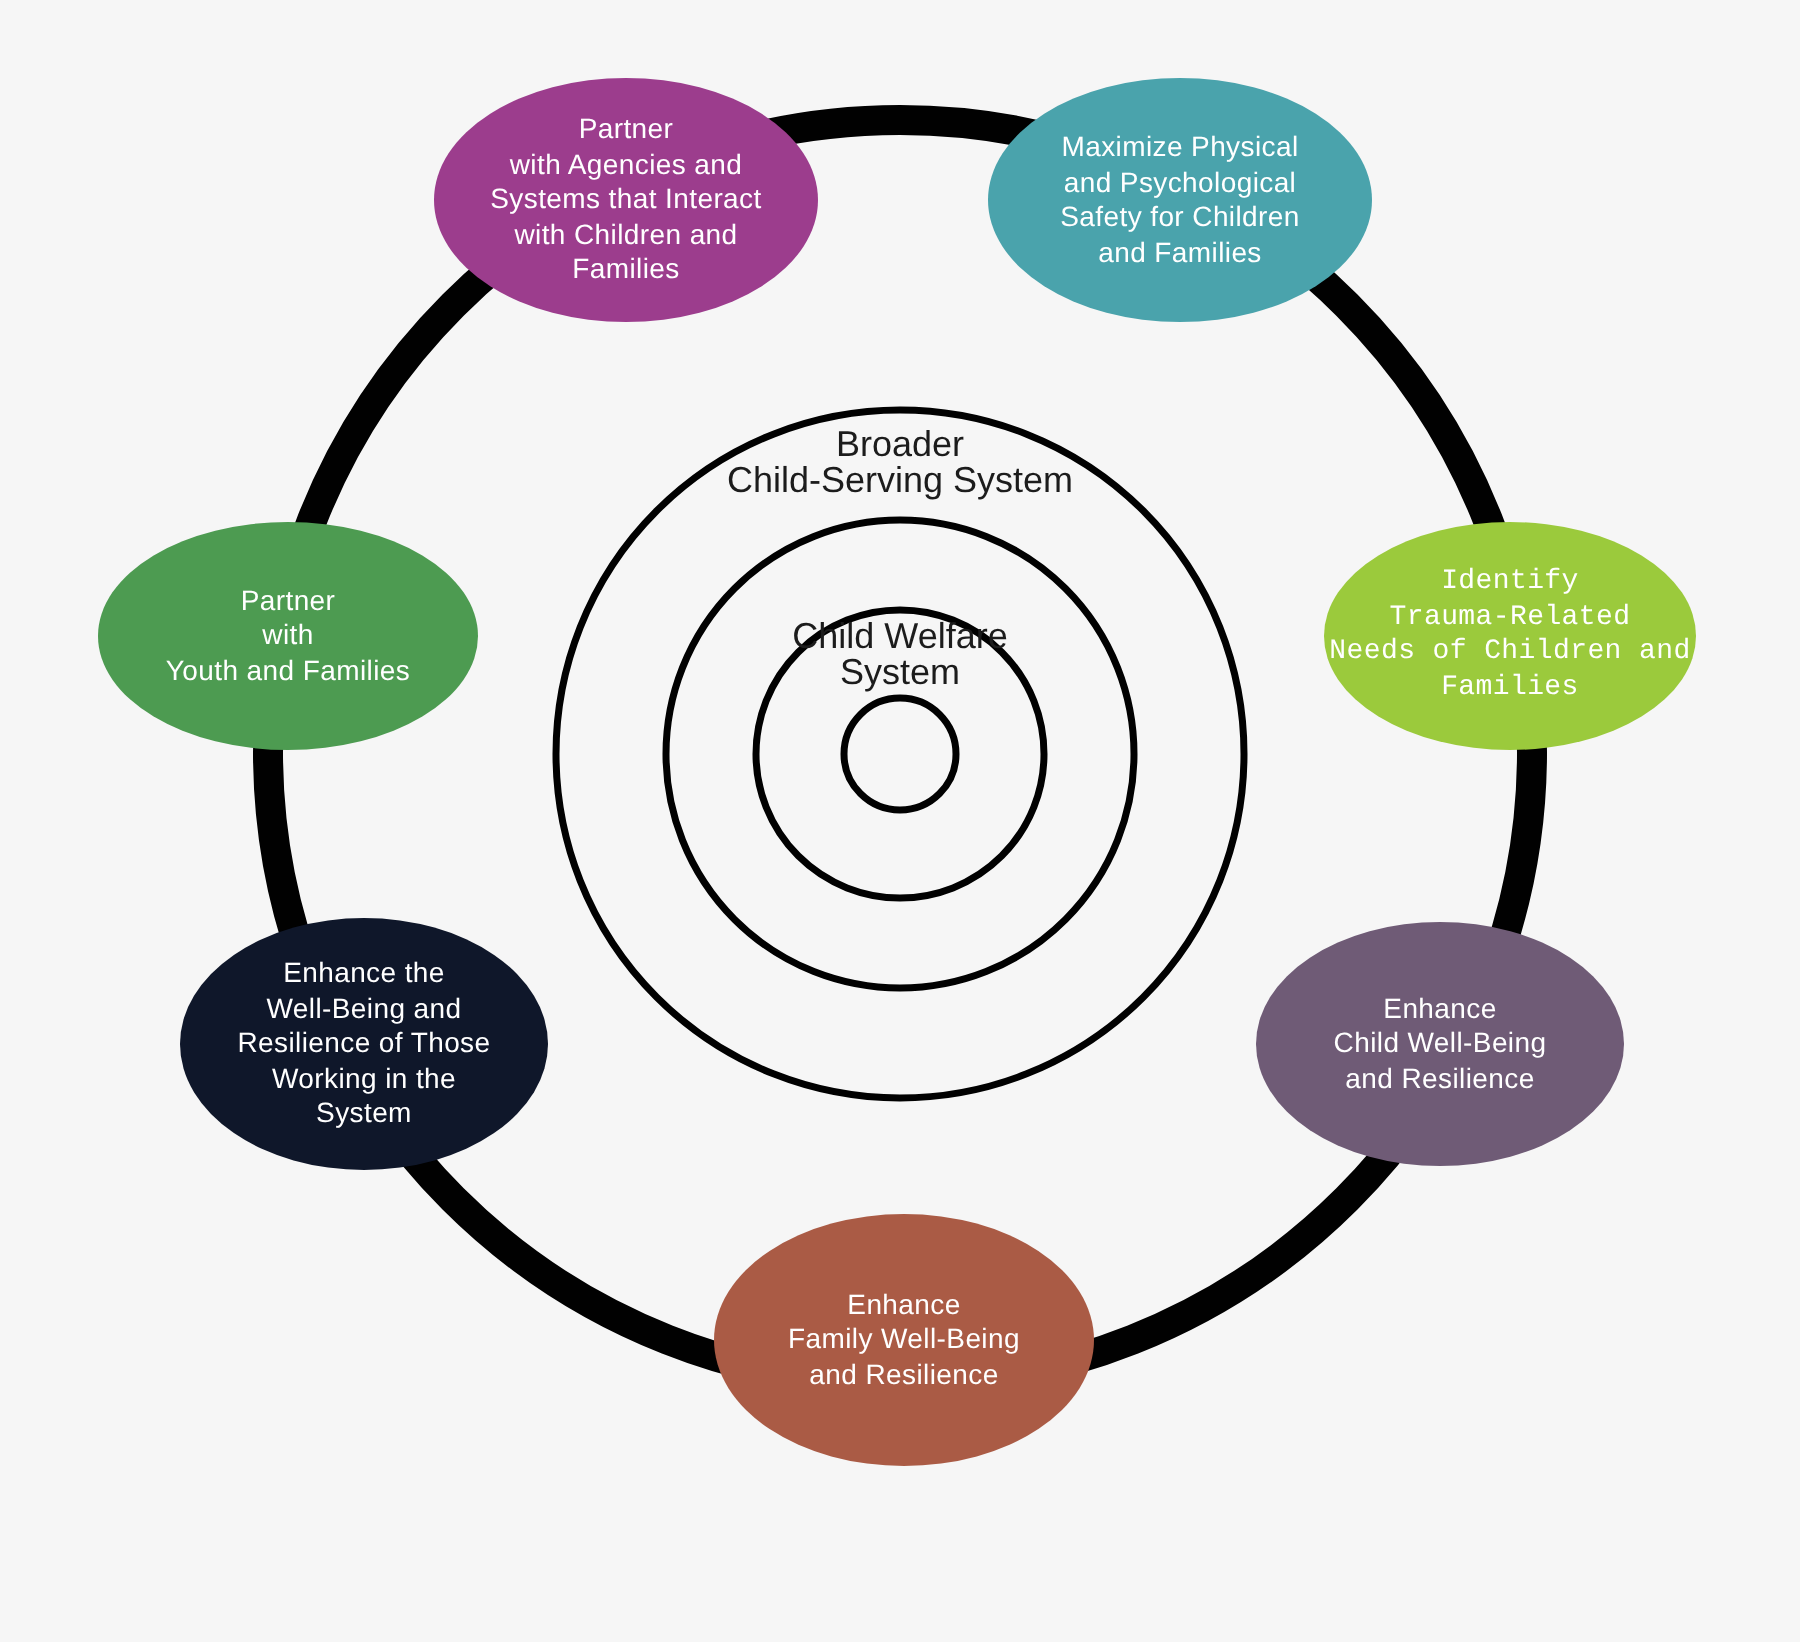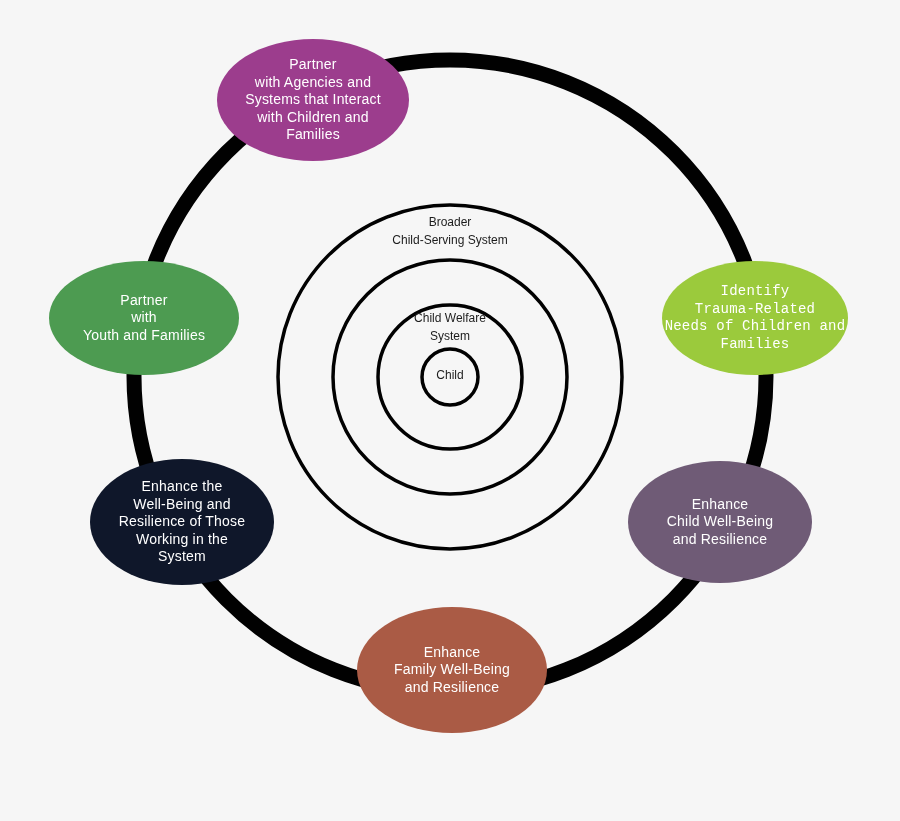--- a/index.html
+++ b/index.html
@@ -37,51 +37,56 @@
     line-height: 17.5px;
     letter-spacing: 0.2px;
   }
   .clabel {
     position: absolute;
     left: 300px;
     width: 300px;
     text-align: center;
     white-space: pre-line;
     color: #1c1c1c;
-    font-size: 12px;
+    font-size: 18px;
     line-height: 18px;
   }
 </style>
 </head>
 <body>
 
 <div class="stage" style="background-color: rgb(246, 246, 246);">
 
   <svg class="layer" viewBox="0 0 900 821">
     <circle cx="450" cy="376" r="316" fill="none" stroke-width="15" stroke="#010101"></circle>
     <circle cx="450" cy="377" r="172" fill="none" stroke-width="3.5" stroke="#010101"></circle>
     <circle cx="450" cy="377" r="117" fill="none" stroke-width="3.5" stroke="#010101"></circle>
     <circle cx="450" cy="377" r="72" fill="none" stroke-width="3.5" stroke="#010101"></circle>
     <circle cx="450" cy="377" r="28" fill="none" stroke-width="3.5" stroke="#010101"></circle>
   </svg>
 
   <div class="clabel" style="top:213px;">Broader
 Child-Serving System</div>
   <div class="clabel" style="top:261px;margin-top:48px;">Child Welfare
 System</div>
-  <div class="clabel" style="top:366px;">Child</div>
 
   <div class="node" style="left: 217px; top: 39px; width: 192px; height: 122px; background-color: rgb(156, 61, 141);">
     <span class="node-label">Partner
 with Agencies and
 Systems that Interact
 with Children and
 Families</span>
   </div>
 
+  <div class="node" style="left: 494px; top: 39px; width: 192px; height: 122px; background-color: rgb(74, 163, 172);">
+    <span class="node-label">Maximize Physical
+and Psychological
+Safety for Children
+and Families</span>
+  </div>
 
   <div class="node" style="left: 662px; top: 261px; width: 186px; height: 114px; background-color: rgb(155, 202, 60); font-family: Liberation Mono, monospace;">
     <span class="node-label">Identify
 Trauma-Related
 Needs of Children and
 Families</span>
   </div>
 
   <div class="node" style="left: 49px; top: 261px; width: 190px; height: 114px; background-color: rgb(77, 155, 81);">
     <span class="node-label">Partner

